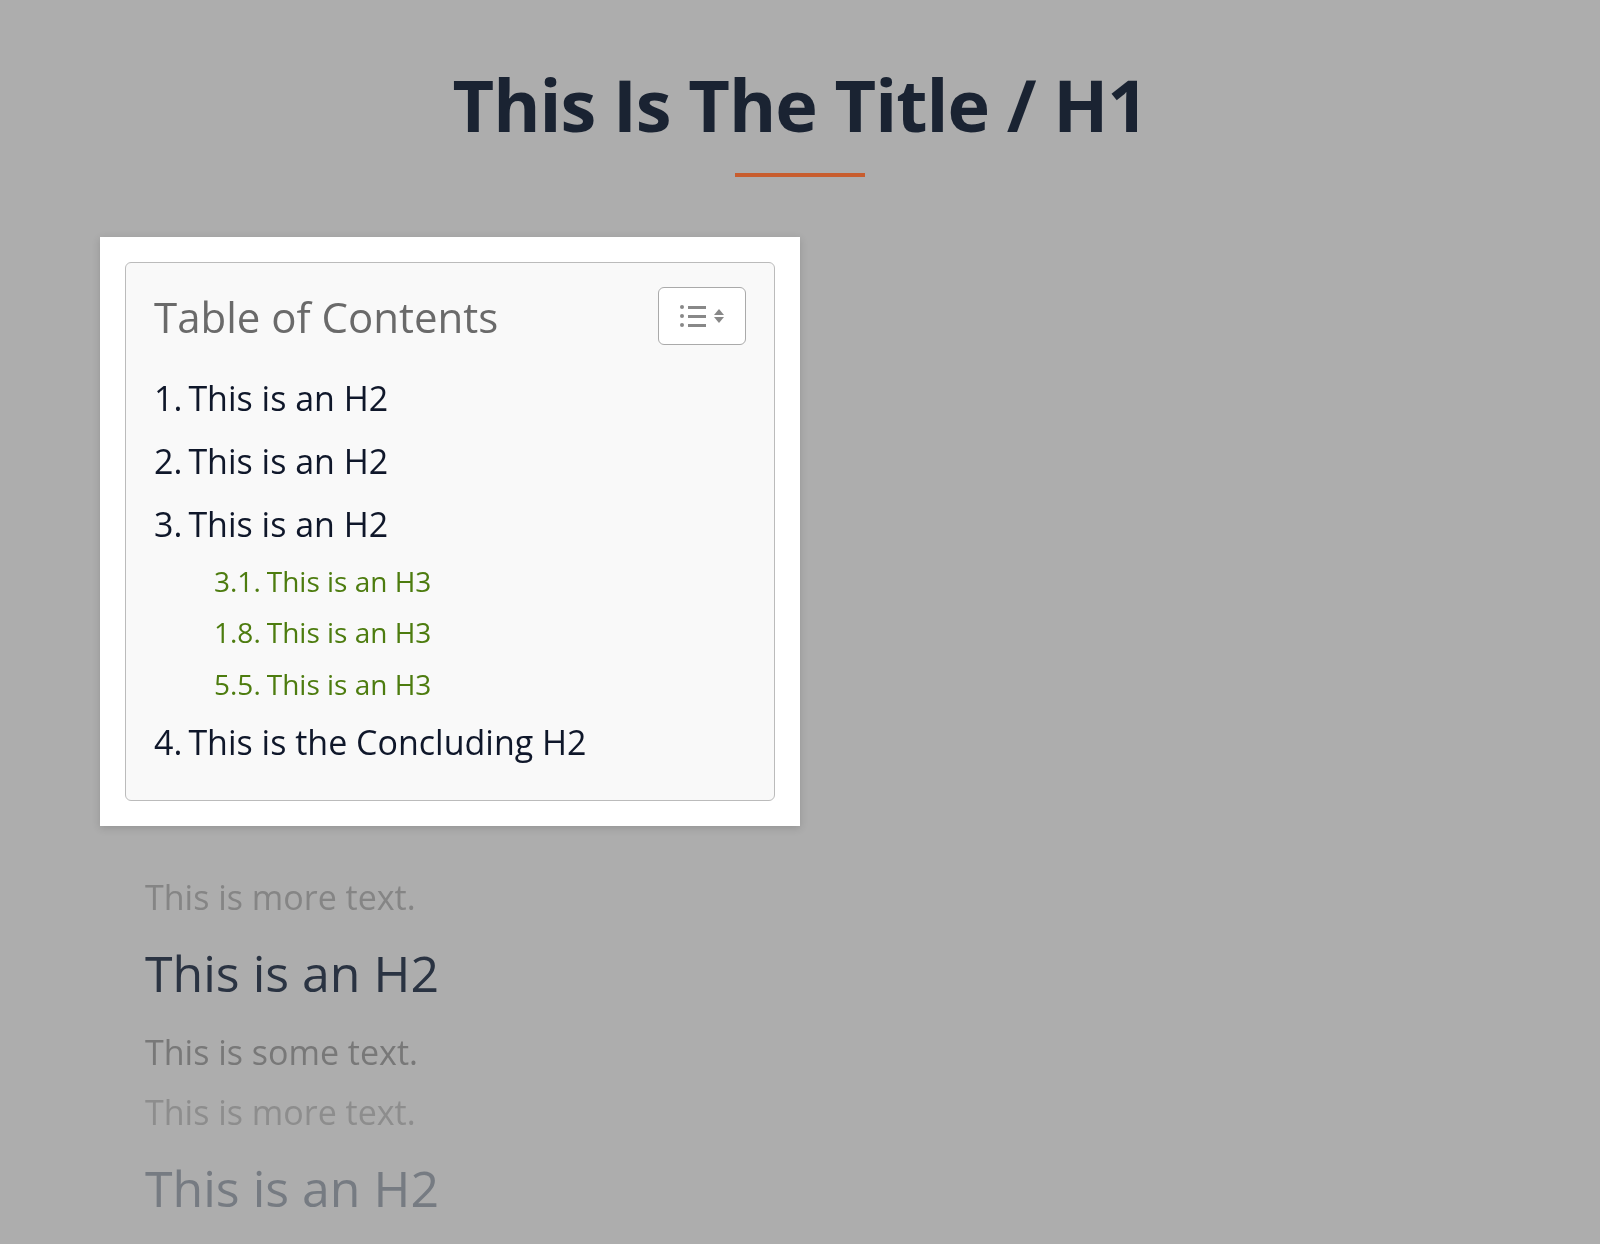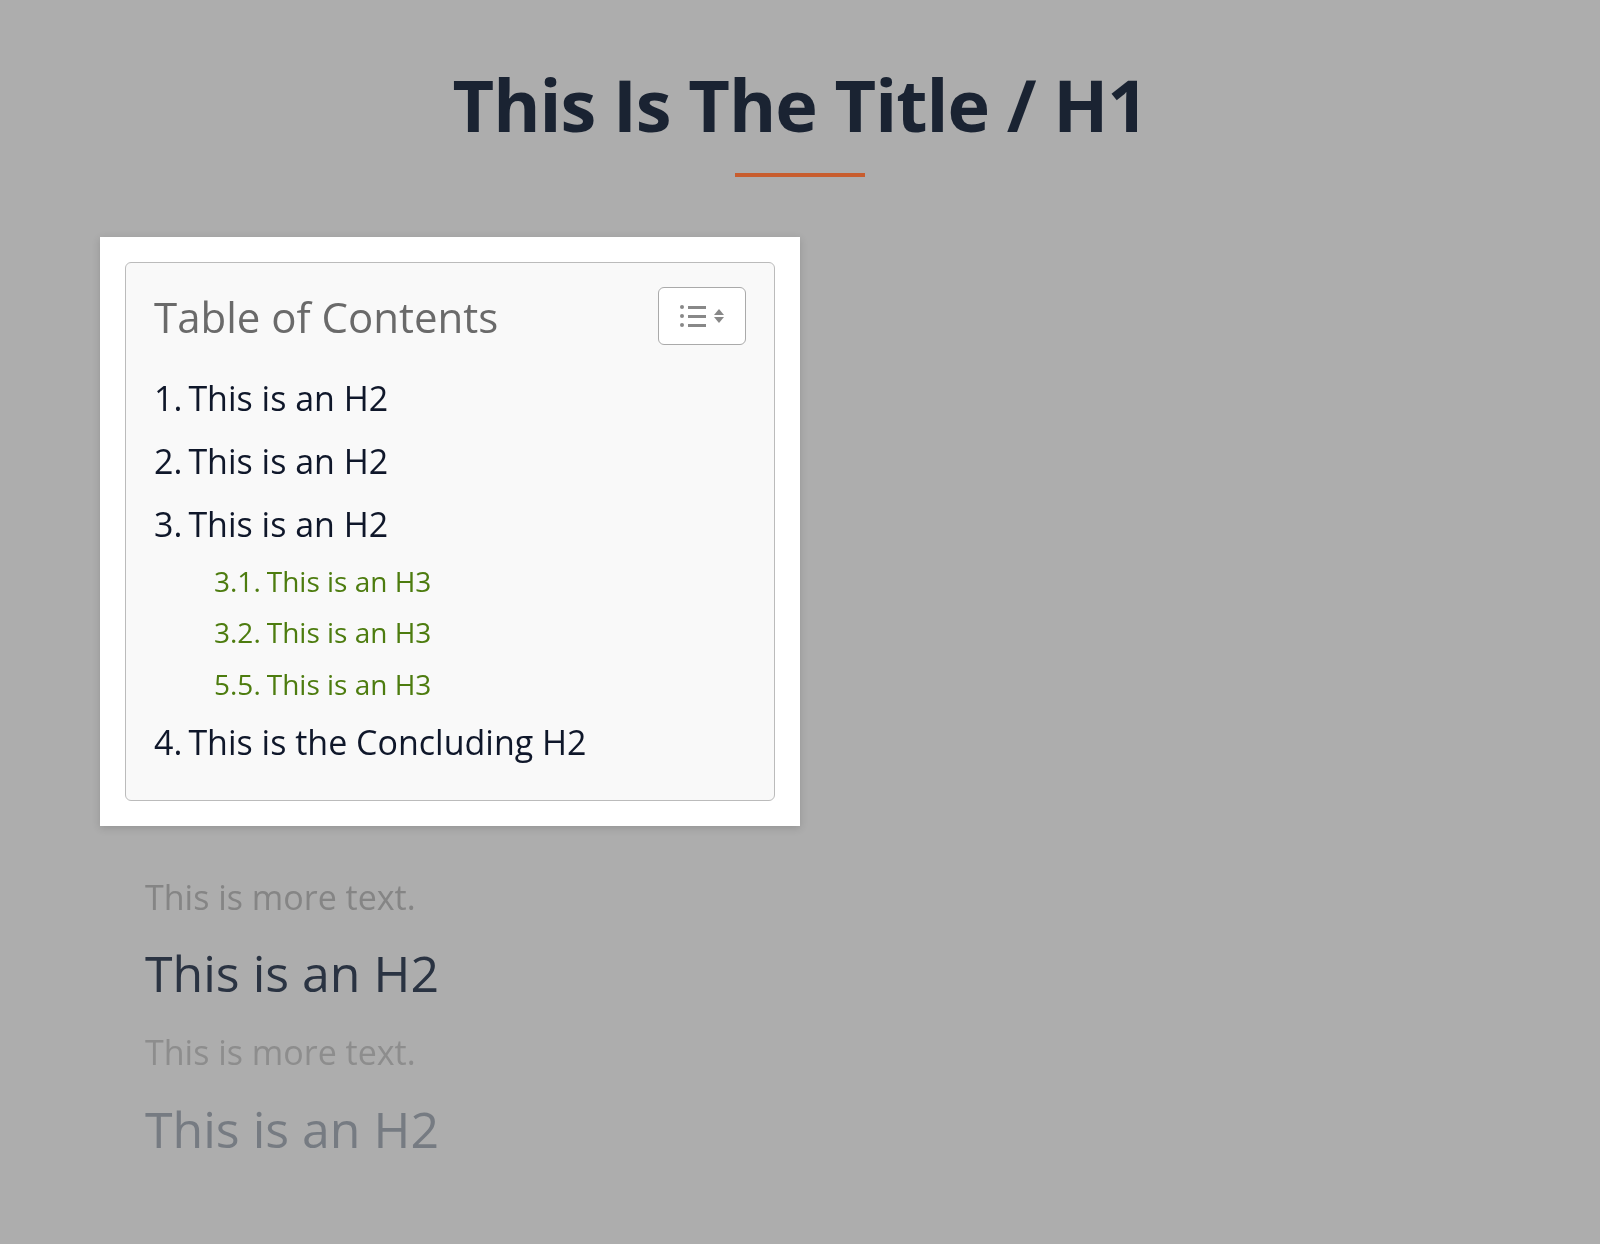--- a/index.html
+++ b/index.html
@@ -155,20 +155,21 @@
   </style>
 </head>
 <body>
 
 <h1 class="page-title">This Is The Title / H1</h1>
 <div class="title-underline"></div>
 
 <div class="content-area">
   <p class="body-text fade1">This is more text.</p>
   <h2 class="h2-heading">This is an H2</h2>
+  <p class="body-text">This is some text.</p>
   <p class="body-text fade2">This is more text.</p>
   <h2 class="h2-heading fade3">This is an H2</h2>
 </div>
 
 <div class="toc-wrapper">
   <div class="toc-box">
     <div class="toc-header">
       <div class="toc-title">Table of Contents</div>
       <div class="toc-toggle">
         <span class="list-icon">
@@ -189,18 +190,18 @@
           <span class="arrow-up"></span>
           <span class="arrow-down"></span>
         </span>
       </div>
     </div>
     <ul class="toc-list">
       <li class="toc-item-l1"><span class="toc-num">1.</span><span>This is an H2</span></li>
       <li class="toc-item-l1"><span class="toc-num">2.</span><span>This is an H2</span></li>
       <li class="toc-item-l1"><span class="toc-num">3.</span><span>This is an H2</span></li>
       <li class="toc-item-l2"><span class="toc-num">3.1.</span><span>This is an H3</span></li>
-      <li class="toc-item-l2"><span class="toc-num">3.2.</span><span>This is an H3</span></li>
+      <li class="toc-item-l2"><span class="toc-num">1.8.</span><span>This is an H3</span></li>
       <li class="toc-item-l2"><span class="toc-num">5.5.</span><span>This is an H3</span></li>
       <li class="toc-item-l1"><span class="toc-num">4.</span><span>This is the Concluding H2</span></li>
     </ul>
   </div>
 </div>
 
 </body></html>

